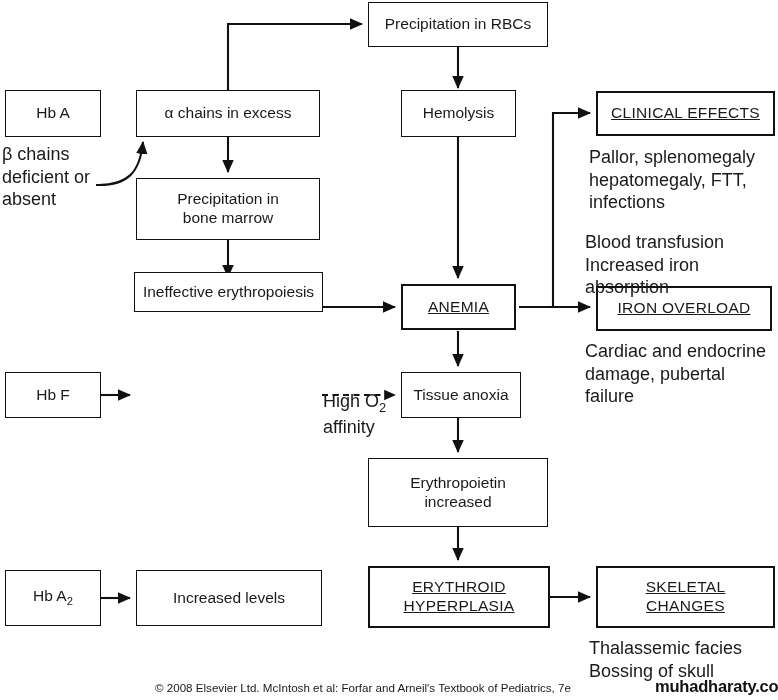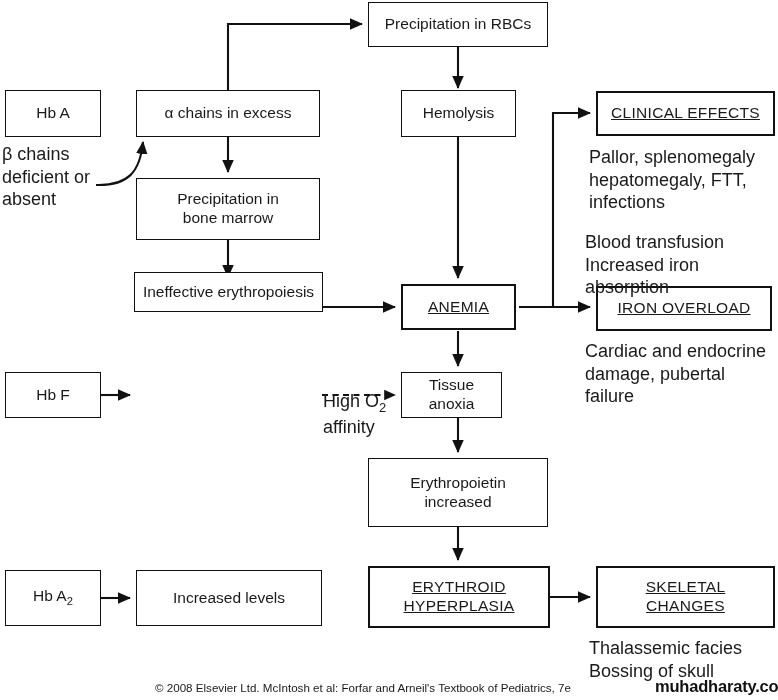--- a/index.html
+++ b/index.html
@@ -157,21 +157,21 @@
 
   <div class="node bold caps" style="left:596px; top:286px; width:176px; height:45px;">
     <span>IRON OVERLOAD</span>
   </div>
 
   <div class="node" style="left:5px; top:372px; width:96px; height:46px;">
     <span>Hb F</span>
   </div>
 
 
-  <div class="node" style="left:401px; top:372px; width:101px; height:46px;">
+  <div class="node" style="left:401px; top:372px; width:120px; height:46px;">
     <span>Tissue anoxia</span>
   </div>
 
   <div class="node" style="left:368px; top:458px; width:180px; height:69px; flex-direction:column;">
     <span>Erythropoietin</span>
     <span>increased</span>
   </div>
 
   <div class="node" style="left:5px; top:570px; width:96px; height:56px;">
     <span><span>Hb A</span><span class="sub">2</span></span>

